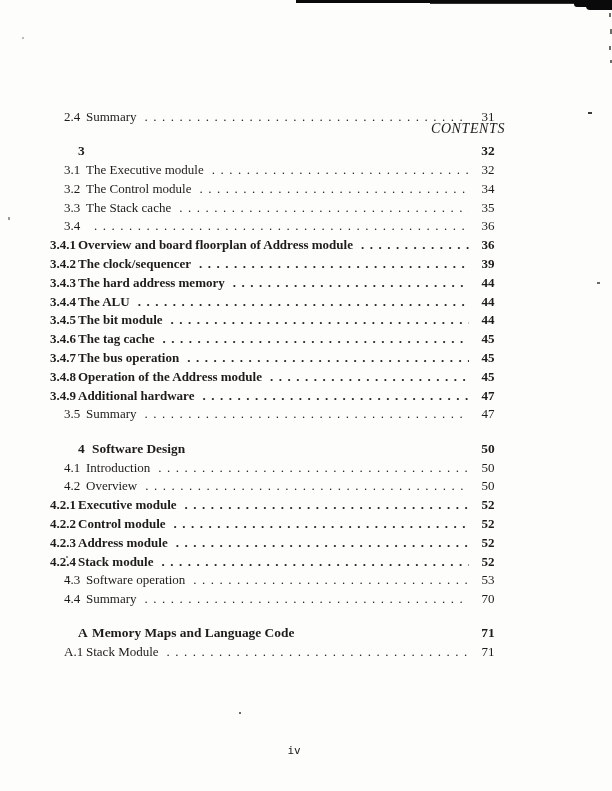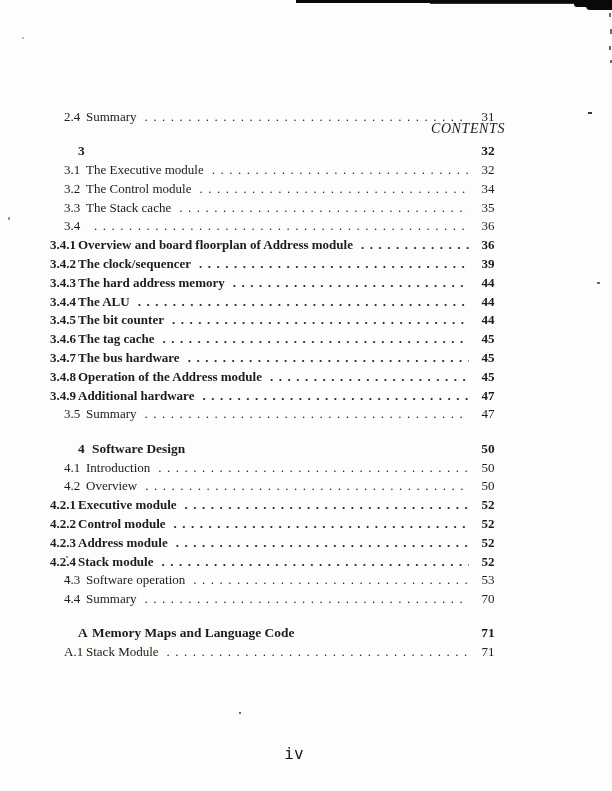--- a/index.html
+++ b/index.html
@@ -57,21 +57,21 @@
   .row.subsection .num { width: 28px; }
 
   
   .footer {
     position: absolute;
     top: 744px;
     left: 0;
     width: 588px;
     text-align: center;
     font-family: "DejaVu Sans Mono", monospace;
-    font-size: 16px;
+    font-size: 11px;
     color: #171717;
   }
 
   
   .art { position: absolute; background: #0a0a0a; }
   .art-top-strip  { left: 296px; top: 0; width: 316px; height: 3px; }
   .art-top-strip2 { left: 430px; top: 3px; width: 182px; height: 1px; background: #333; }
   .art-corner     { right: 0; top: 0; width: 26px; height: 10px; border-radius: 0 0 0 4px; }
   .art-corner2    { right: 23px; top: 2px; width: 15px; height: 5px; border-radius: 0 0 3px 3px; }
   .speck { position: absolute; background: #6a6a66; }
@@ -166,33 +166,33 @@
         <span class="pagenum">44</span>
       </div>
       <div class="row subsection">
         <span class="num">3.4.4</span>
         <span class="title">The ALU</span>
         <span class="dots">............................................................</span>
         <span class="pagenum">44</span>
       </div>
       <div class="row subsection">
         <span class="num">3.4.5</span>
-        <span class="title">The bit counter</span>
+        <span class="title">The bit module</span>
         <span class="dots">............................................................</span>
         <span class="pagenum">44</span>
       </div>
       <div class="row subsection">
         <span class="num">3.4.6</span>
         <span class="title">The tag cache</span>
         <span class="dots">............................................................</span>
         <span class="pagenum">45</span>
       </div>
       <div class="row subsection">
         <span class="num">3.4.7</span>
-        <span class="title">The bus hardware</span>
+        <span class="title">The bus operation</span>
         <span class="dots">............................................................</span>
         <span class="pagenum">45</span>
       </div>
       <div class="row subsection">
         <span class="num">3.4.8</span>
         <span class="title">Operation of the Address module</span>
         <span class="dots">............................................................</span>
         <span class="pagenum">45</span>
       </div>
       <div class="row subsection">

